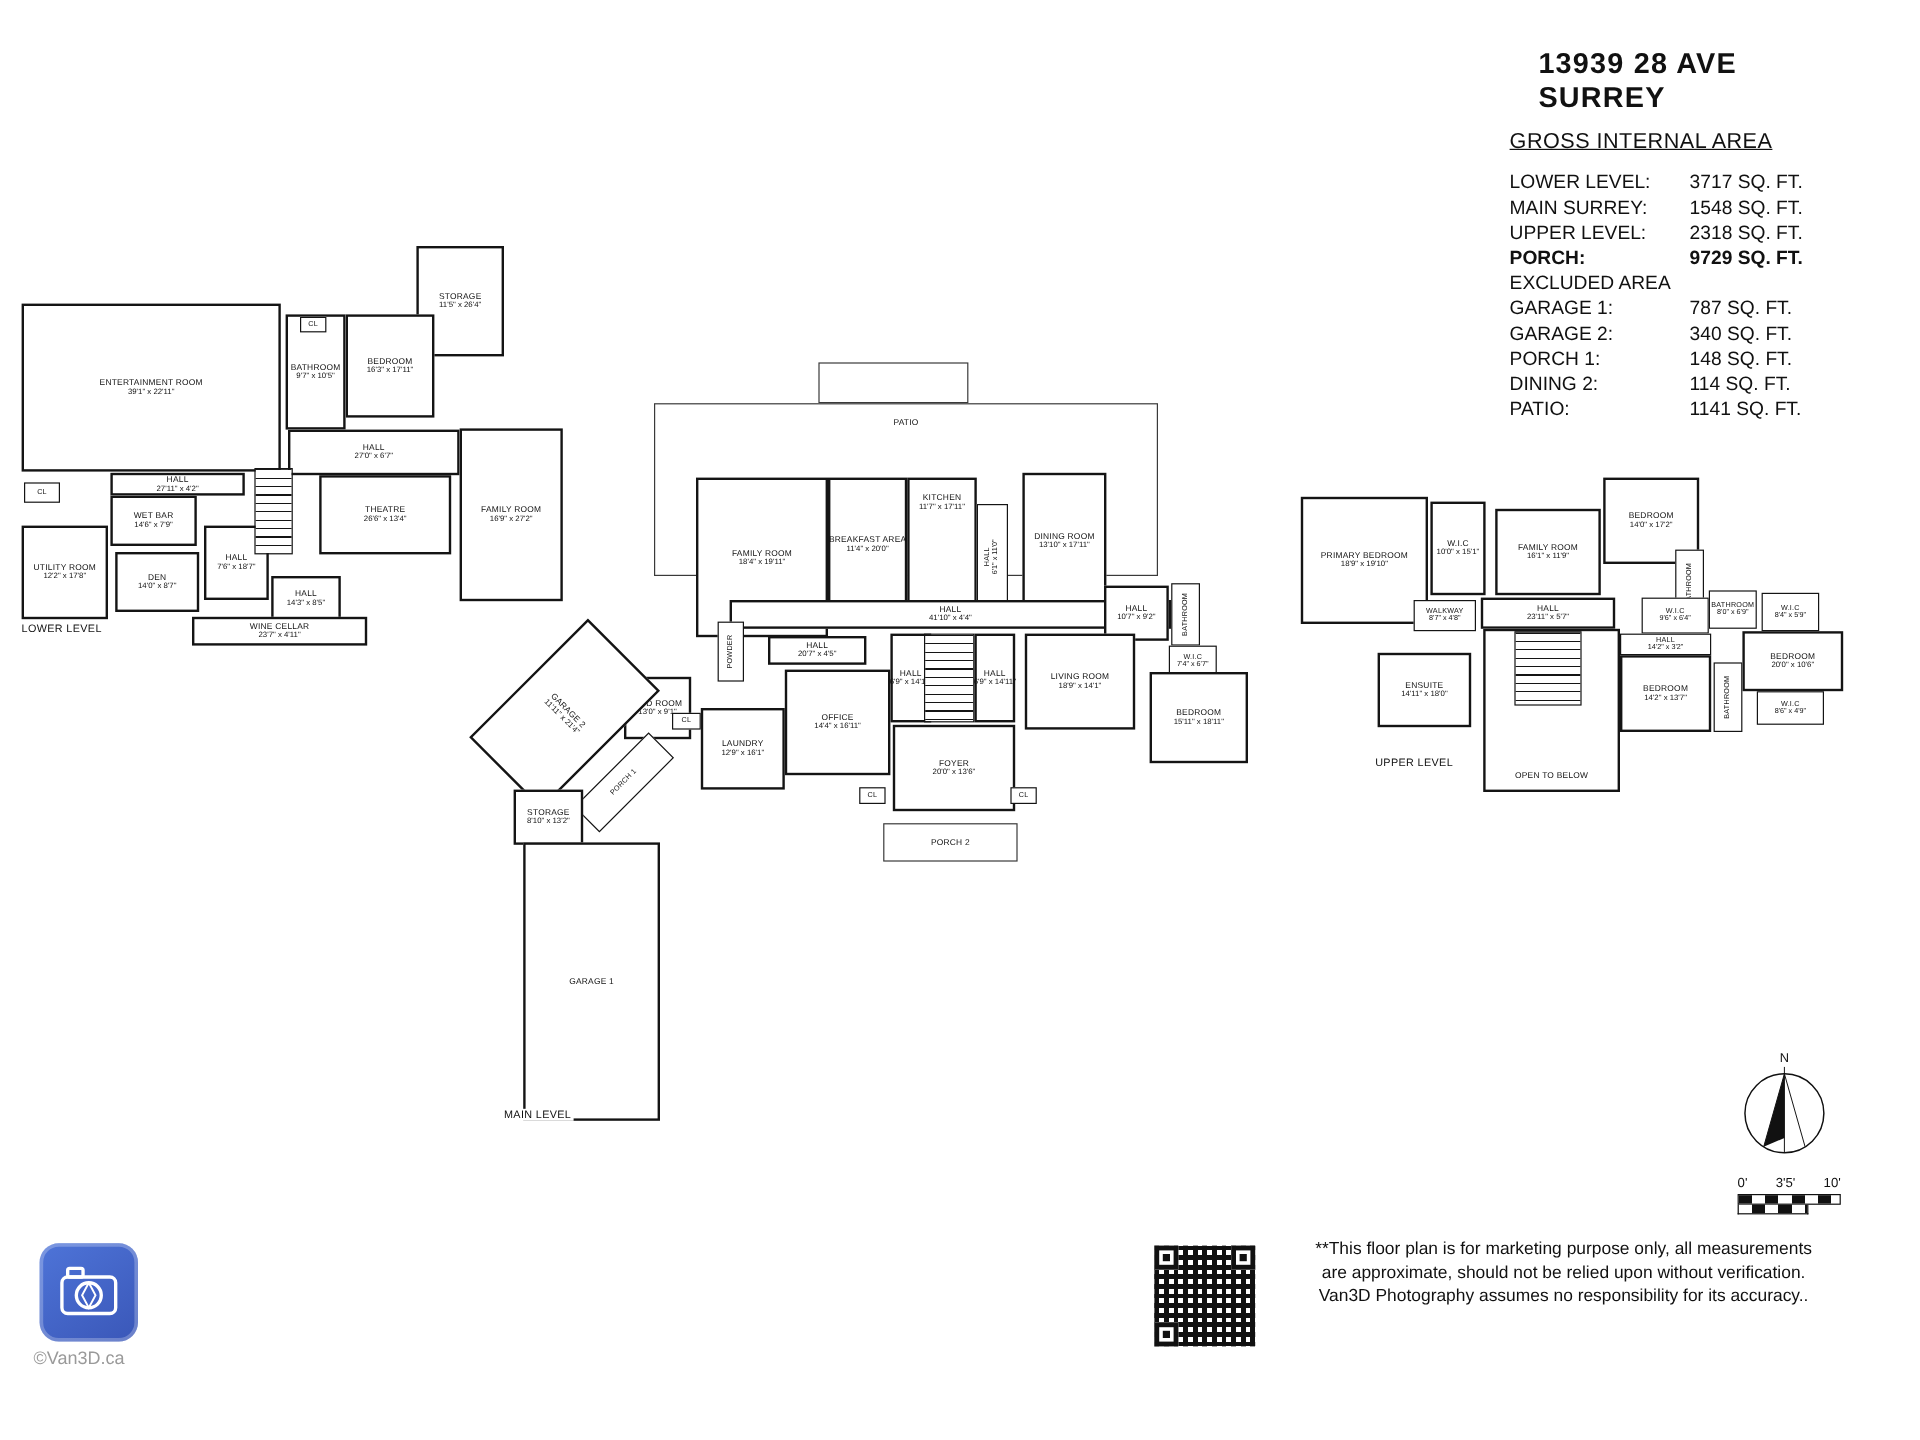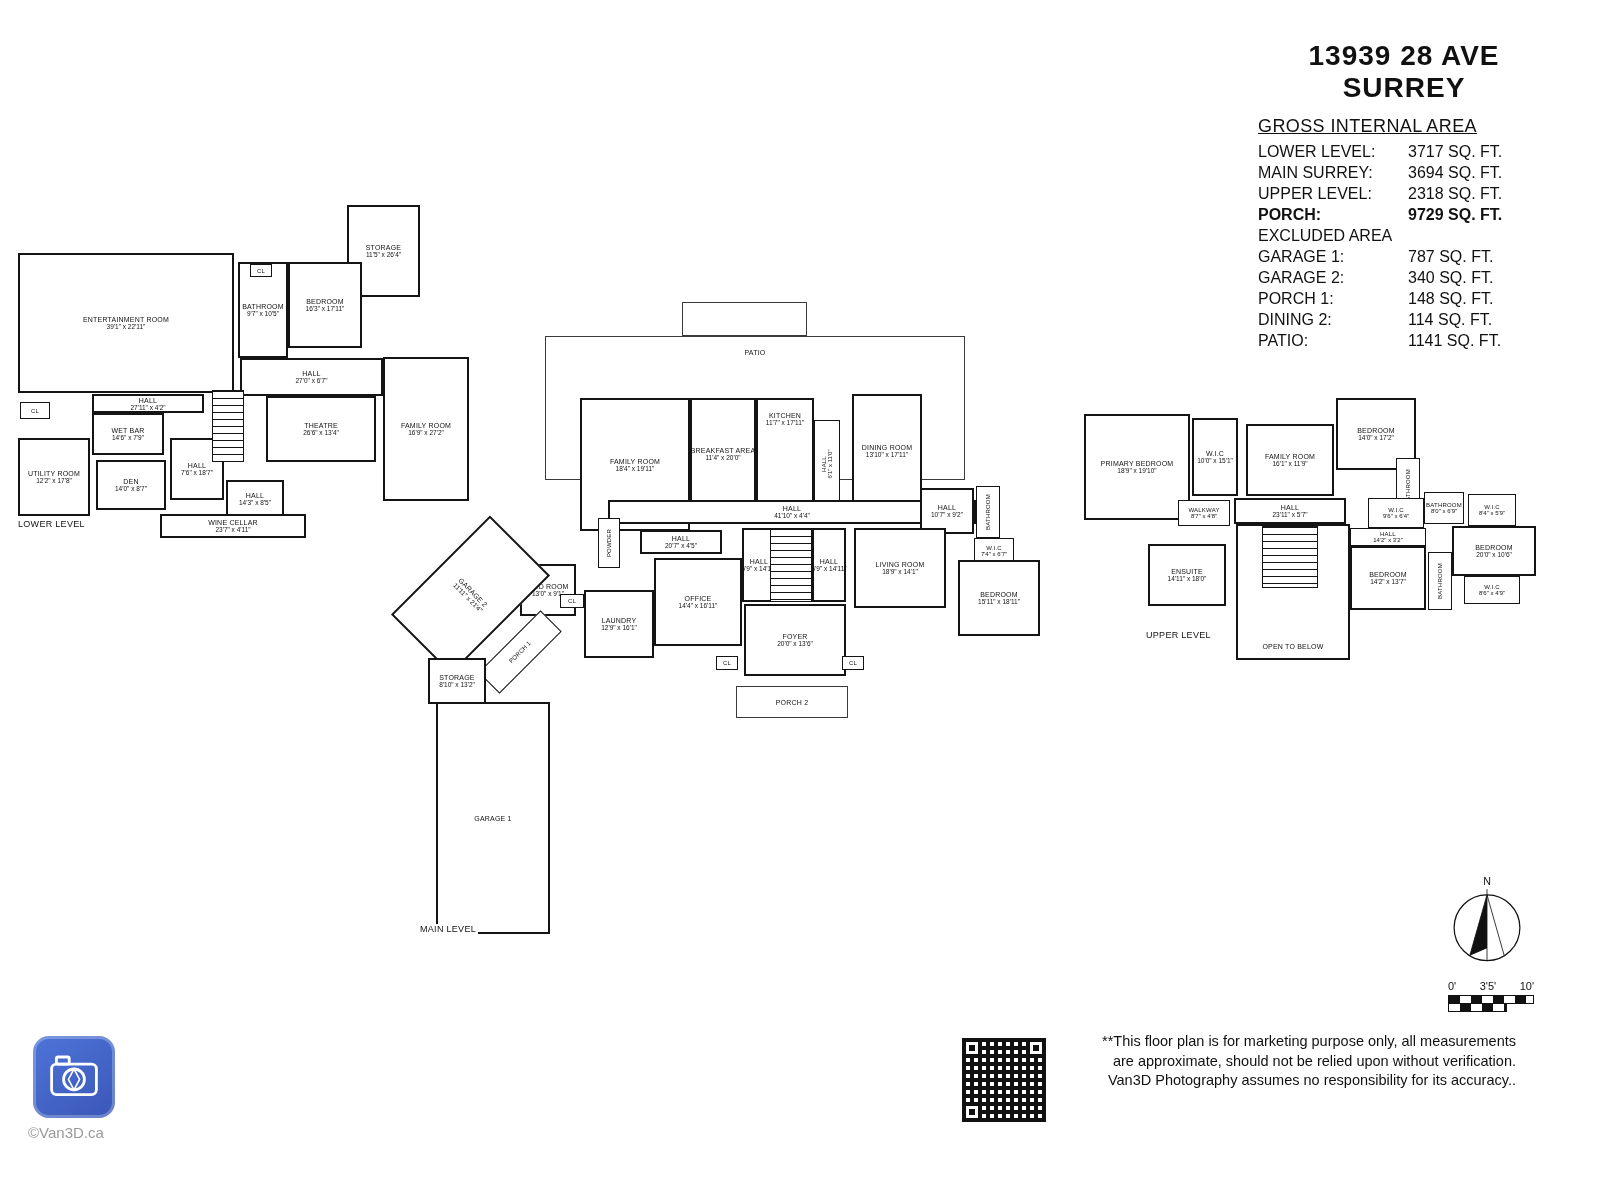--- a/index.html
+++ b/index.html
@@ -1,22 +1,22 @@
 <!DOCTYPE html>
 <html><head>
 <meta charset="utf-8">
 <style>
   html,body{margin:0;padding:0;background:#e8e8e8;}
   .page{position:relative;width:1600px;height:1200px;background:#ffffff;font-family:"Liberation Sans",sans-serif;color:#111;overflow:hidden;margin:0 auto;}
 
   
   .title-block{position:absolute;left:1258px;top:40px;width:296px;}
-  .addr{width:244px;text-align:center;font-weight:bold;font-size:28px;letter-spacing:1px;line-height:1.15;margin-left:24px;}
+  .addr{width:244px;font-weight:bold;font-size:24px;letter-spacing:1px;line-height:1.15;margin-left:24px;}
   .gia-title{margin-top:12px;font-size:18px;letter-spacing:.4px;text-decoration:underline;}
-  .area-rows{margin-top:4px;}
+  .area-rows{margin-top:14px;}
   .area-row{font-size:16px;line-height:21px;white-space:nowrap;}
   .area-row .area-label{display:inline-block;width:150px;}
   .area-row.bold{font-weight:bold;}
   .area-row.subheader .area-label{width:auto;}
 
   
   .plans{position:absolute;left:0;top:0;width:1600px;height:1200px;}
   .room{position:absolute;box-sizing:border-box;border:2px solid #141414;background:#fff;
         display:flex;align-items:center;justify-content:center;overflow:visible;}
   .room.thin{border-width:1px;border-color:#3a3a3a;}
@@ -39,42 +39,42 @@
             box-shadow:inset 0 0 0 3px rgba(255,255,255,.25);}
   .logo-caption{position:absolute;left:28px;top:1124px;font-size:15px;color:#9a9a9a;}
 
   .qr{position:absolute;left:962px;top:1038px;width:84px;height:84px;background:
       repeating-linear-gradient(0deg,#111 0 4px,transparent 4px 8px),
       repeating-linear-gradient(90deg,#111 0 4px,#fff 4px 8px);}
   .qr .finder{position:absolute;width:20px;height:20px;border:4px solid #111;background:#fff;box-sizing:border-box;}
   .qr .finder::after{content:"";position:absolute;left:3px;top:3px;width:6px;height:6px;background:#111;}
   .qr .f-tl{left:0;top:0;} .qr .f-tr{right:0;top:0;} .qr .f-bl{left:0;bottom:0;}
 
-  .disclaimer{position:absolute;left:1090px;top:1032px;width:426px;font-size:14.5px;line-height:1.35;text-align:right;}
+  .disclaimer{position:absolute;left:1090px;top:1032px;width:426px;font-size:14.5px;line-height:1.35;text-align:center;}
 
   .compass{position:absolute;left:1450px;top:866px;}
   .scale-bar{position:absolute;left:1448px;top:980px;width:86px;}
   .scale-labels{display:flex;justify-content:space-between;font-size:11px;margin-bottom:3px;}
   .scale-strip{height:7px;background:repeating-linear-gradient(90deg,#111 0 11px,#fff 11px 22px);border:1px solid #111;}
   .scale-strip.row2{background:repeating-linear-gradient(90deg,#fff 0 11px,#111 11px 22px);border-top:none;width:66%;}
 </style>
 </head>
 <body>
 
 <div class="page">
 
   <div class="title-block">
     <div class="addr">
       <div>13939 28 AVE</div>
       <div>SURREY</div>
     </div>
     <div class="gia-title">GROSS INTERNAL AREA</div>
     <div class="area-rows">
         <div class="area-row"><span class="area-label">LOWER LEVEL:</span><span class="area-value">3717 SQ. FT.</span></div>
-        <div class="area-row"><span class="area-label">MAIN SURREY:</span><span class="area-value">3694 SQ. FT.</span></div>
+        <div class="area-row"><span class="area-label">MAIN SURREY:</span><span class="area-value">1548 SQ. FT.</span></div>
         <div class="area-row"><span class="area-label">UPPER LEVEL:</span><span class="area-value">2318 SQ. FT.</span></div>
         <div class="area-row bold"><span class="area-label">PORCH:</span><span class="area-value">9729 SQ. FT.</span></div>
         <div class="area-row subheader"><span class="area-label">EXCLUDED AREA</span><span class="area-value"></span></div>
         <div class="area-row"><span class="area-label">GARAGE 1:</span><span class="area-value">787 SQ. FT.</span></div>
         <div class="area-row"><span class="area-label">GARAGE 2:</span><span class="area-value">340 SQ. FT.</span></div>
         <div class="area-row"><span class="area-label">PORCH 1:</span><span class="area-value">148 SQ. FT.</span></div>
         <div class="area-row"><span class="area-label">DINING 2:</span><span class="area-value">114 SQ. FT.</span></div>
         <div class="area-row"><span class="area-label">PATIO:</span><span class="area-value">1141 SQ. FT.</span></div>
       </div>
   </div>

